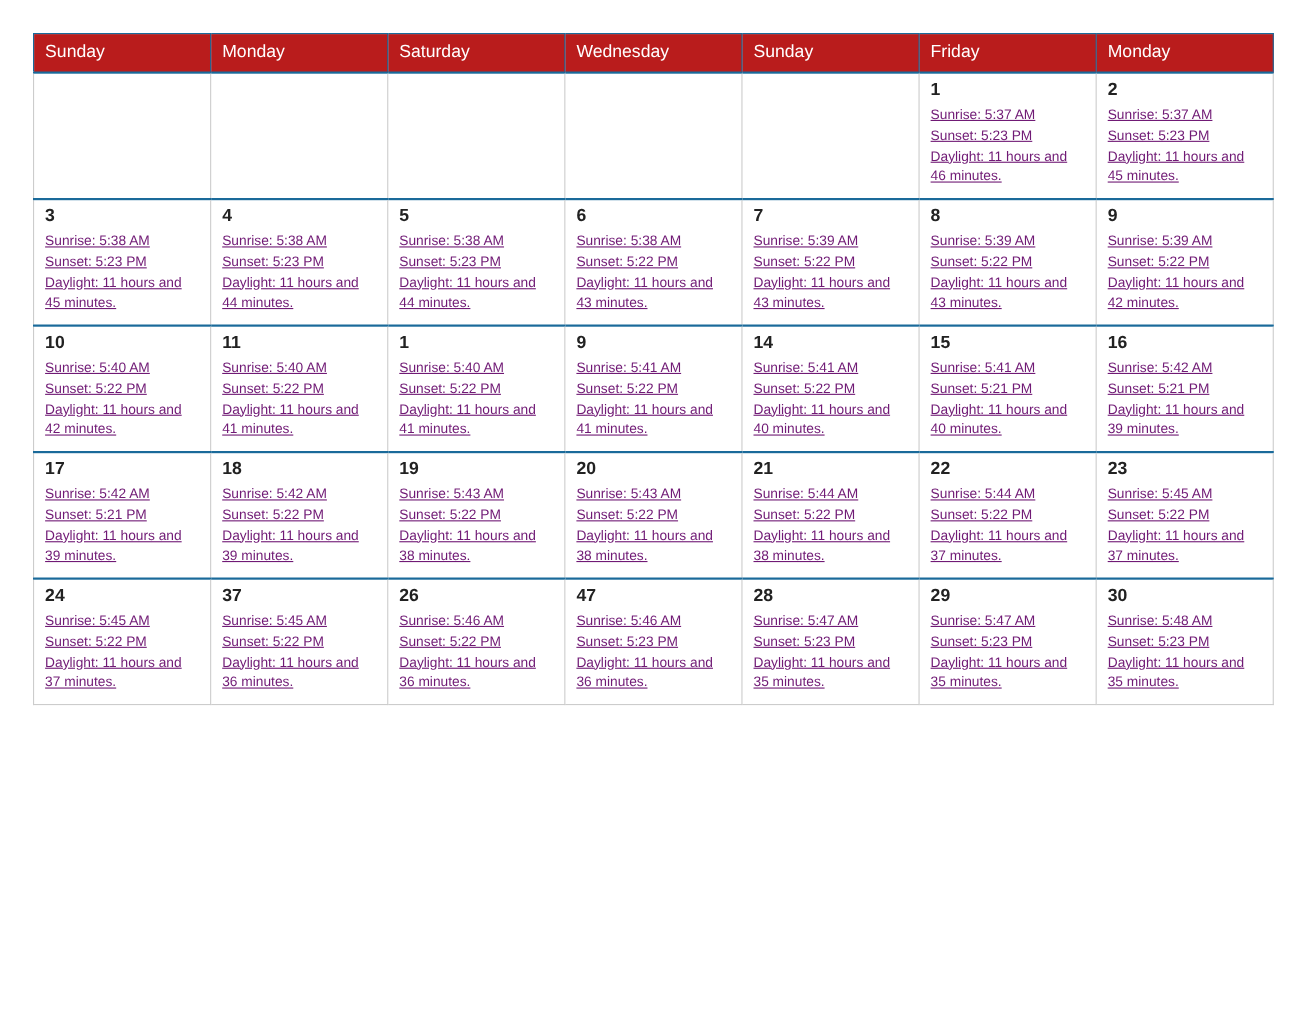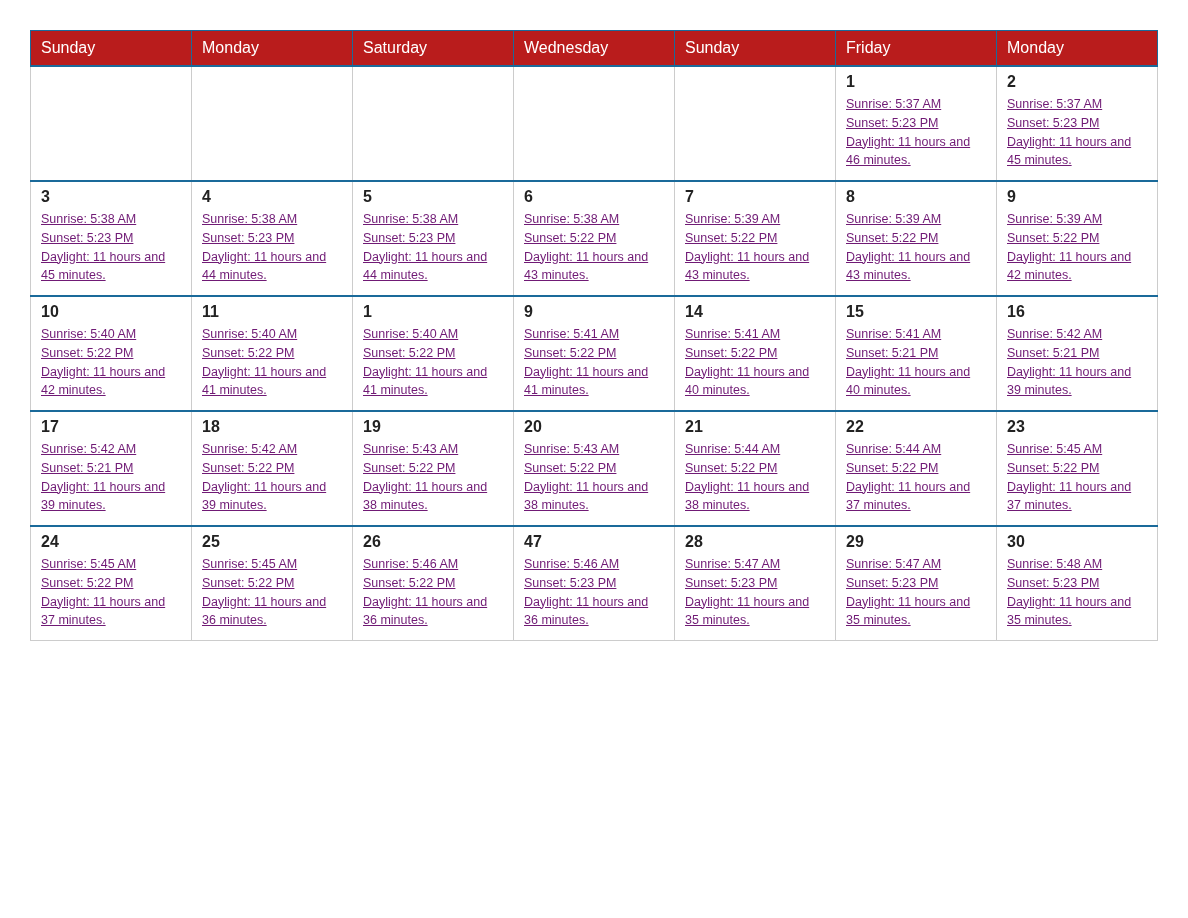--- a/index.html
+++ b/index.html
@@ -260,21 +260,21 @@
         </td>
       </tr>
       <tr>
         <td>
           <span class="day-num">24</span>
           <div class="day-info" style="white-space: pre-line;">Sunrise: 5:45 AM
 Sunset: 5:22 PM
 Daylight: 11 hours and 37 minutes.</div>
         </td>
         <td>
-          <span class="day-num">25</span>
+          <span class="day-num">37</span>
           <div class="day-info" style="white-space: pre-line;">Sunrise: 5:45 AM
 Sunset: 5:22 PM
 Daylight: 11 hours and 36 minutes.</div>
         </td>
         <td>
           <span class="day-num">26</span>
           <div class="day-info" style="white-space: pre-line;">Sunrise: 5:46 AM
 Sunset: 5:22 PM
 Daylight: 11 hours and 36 minutes.</div>
         </td>

